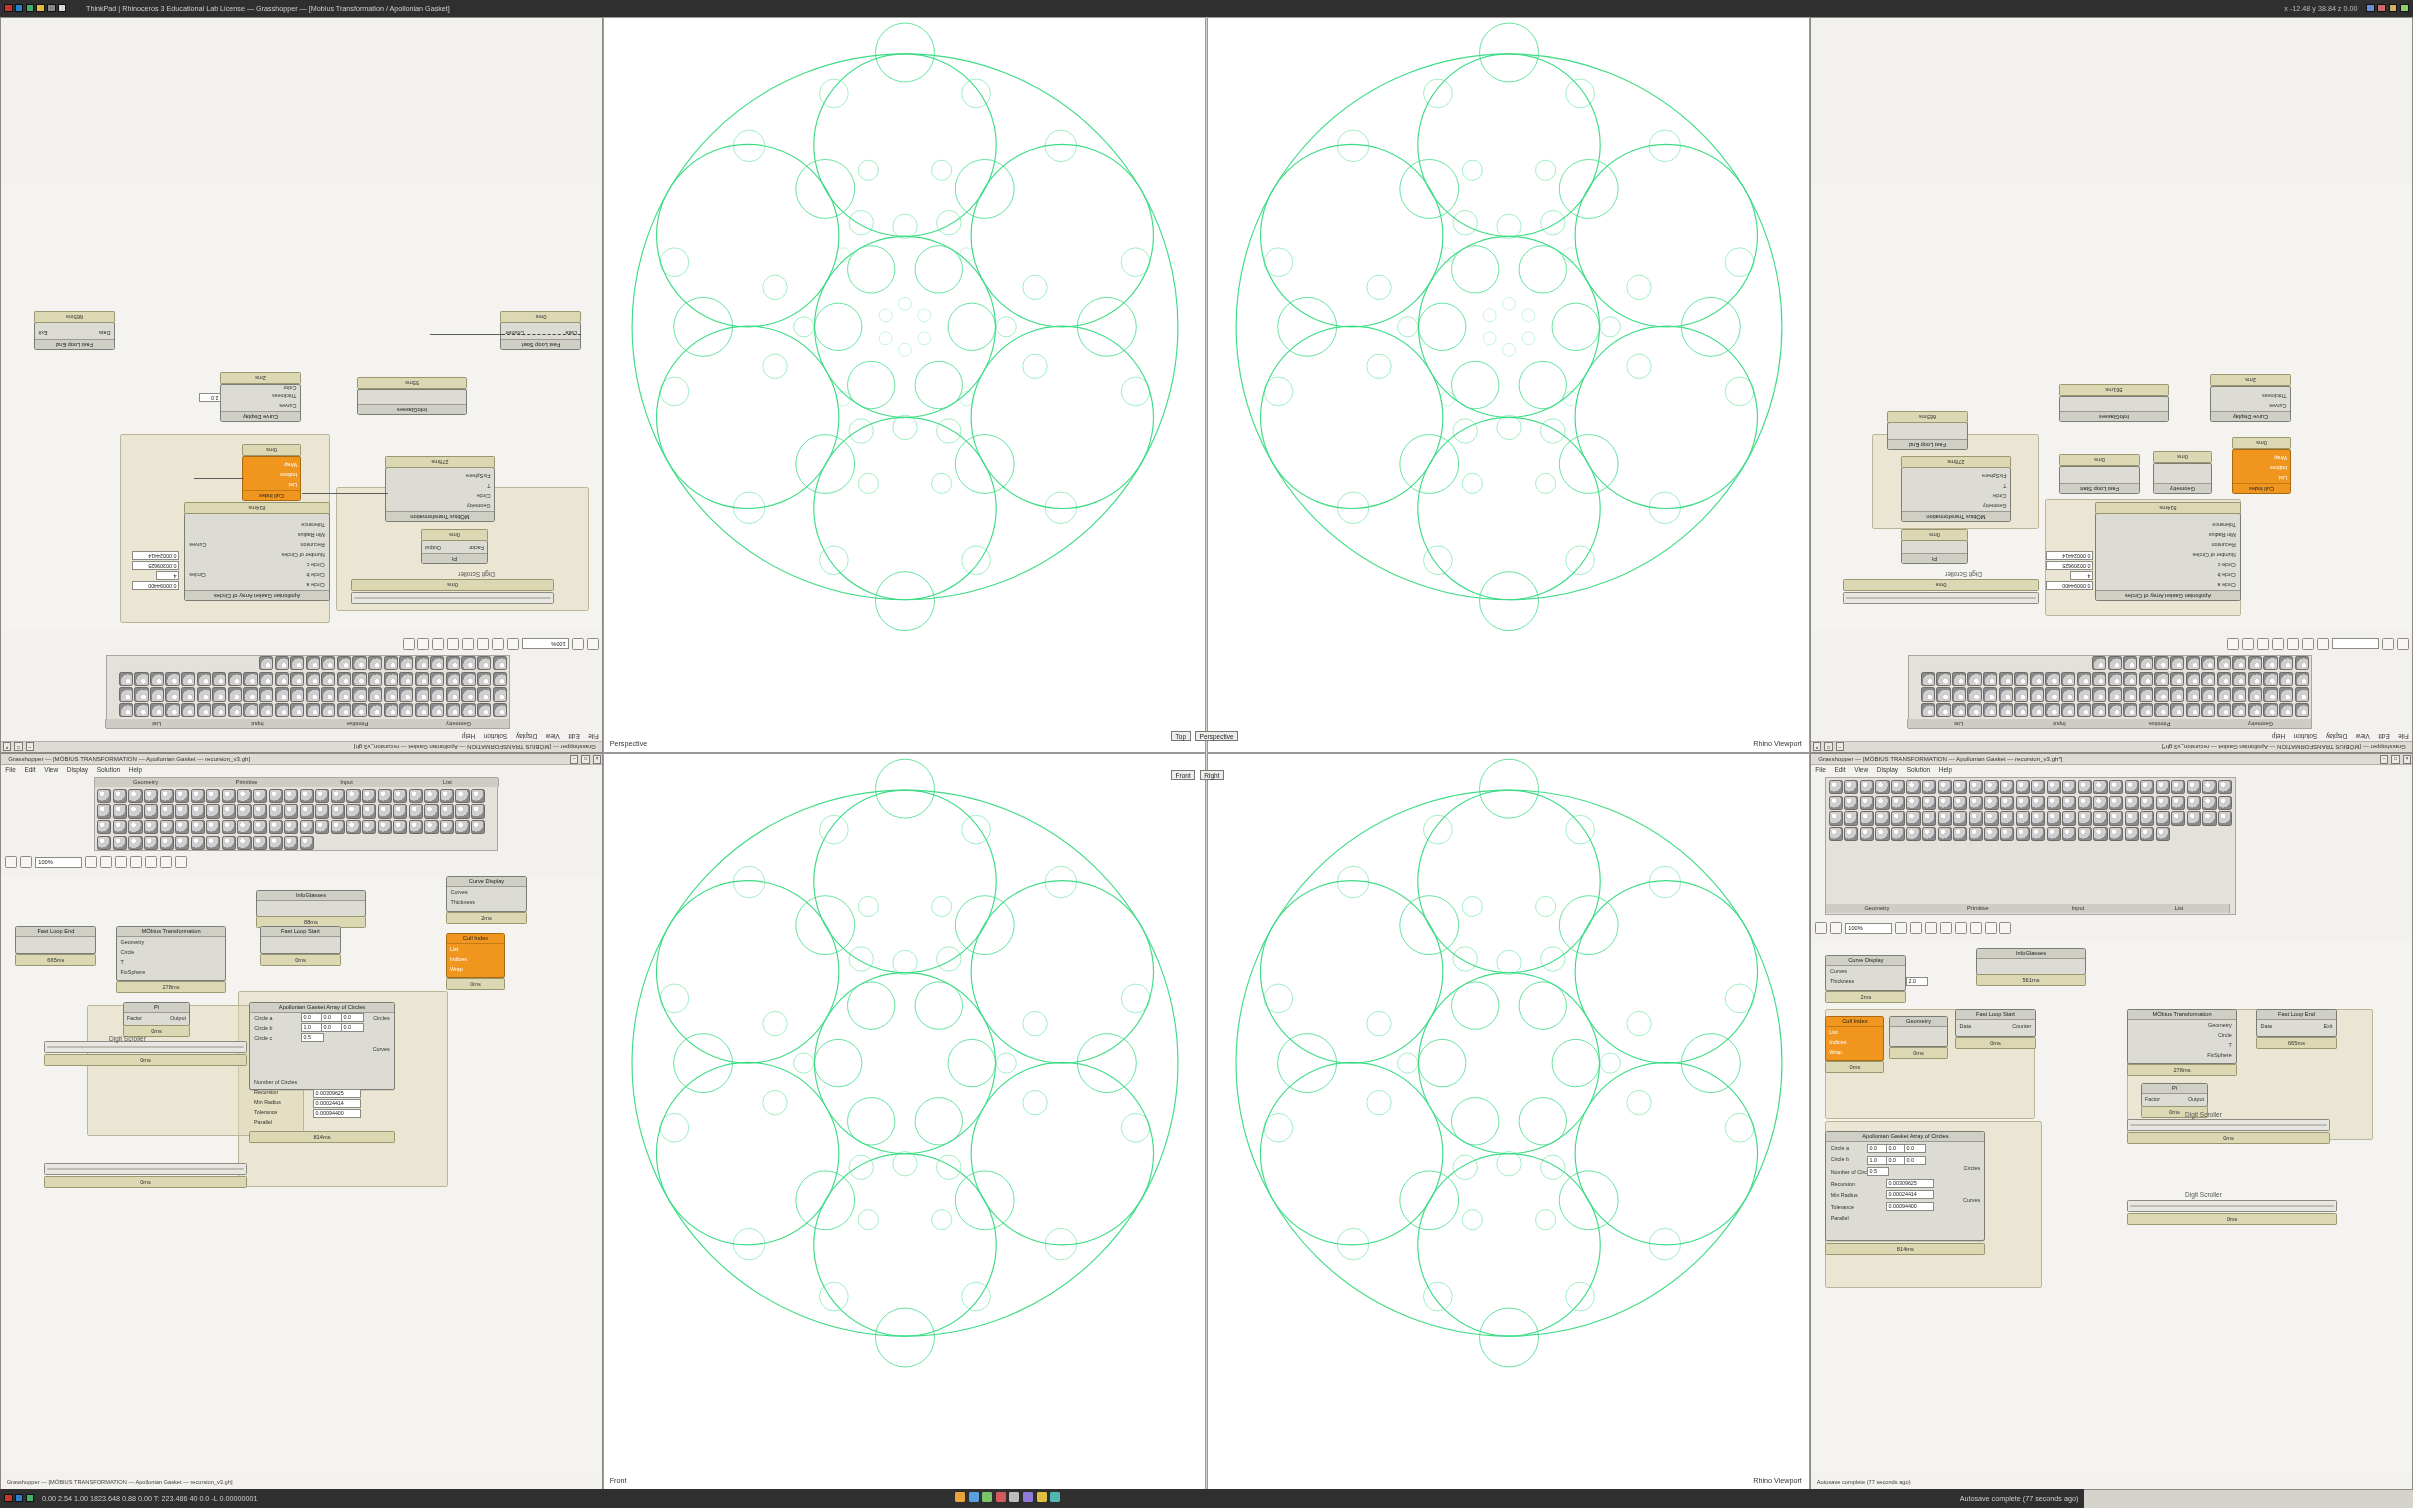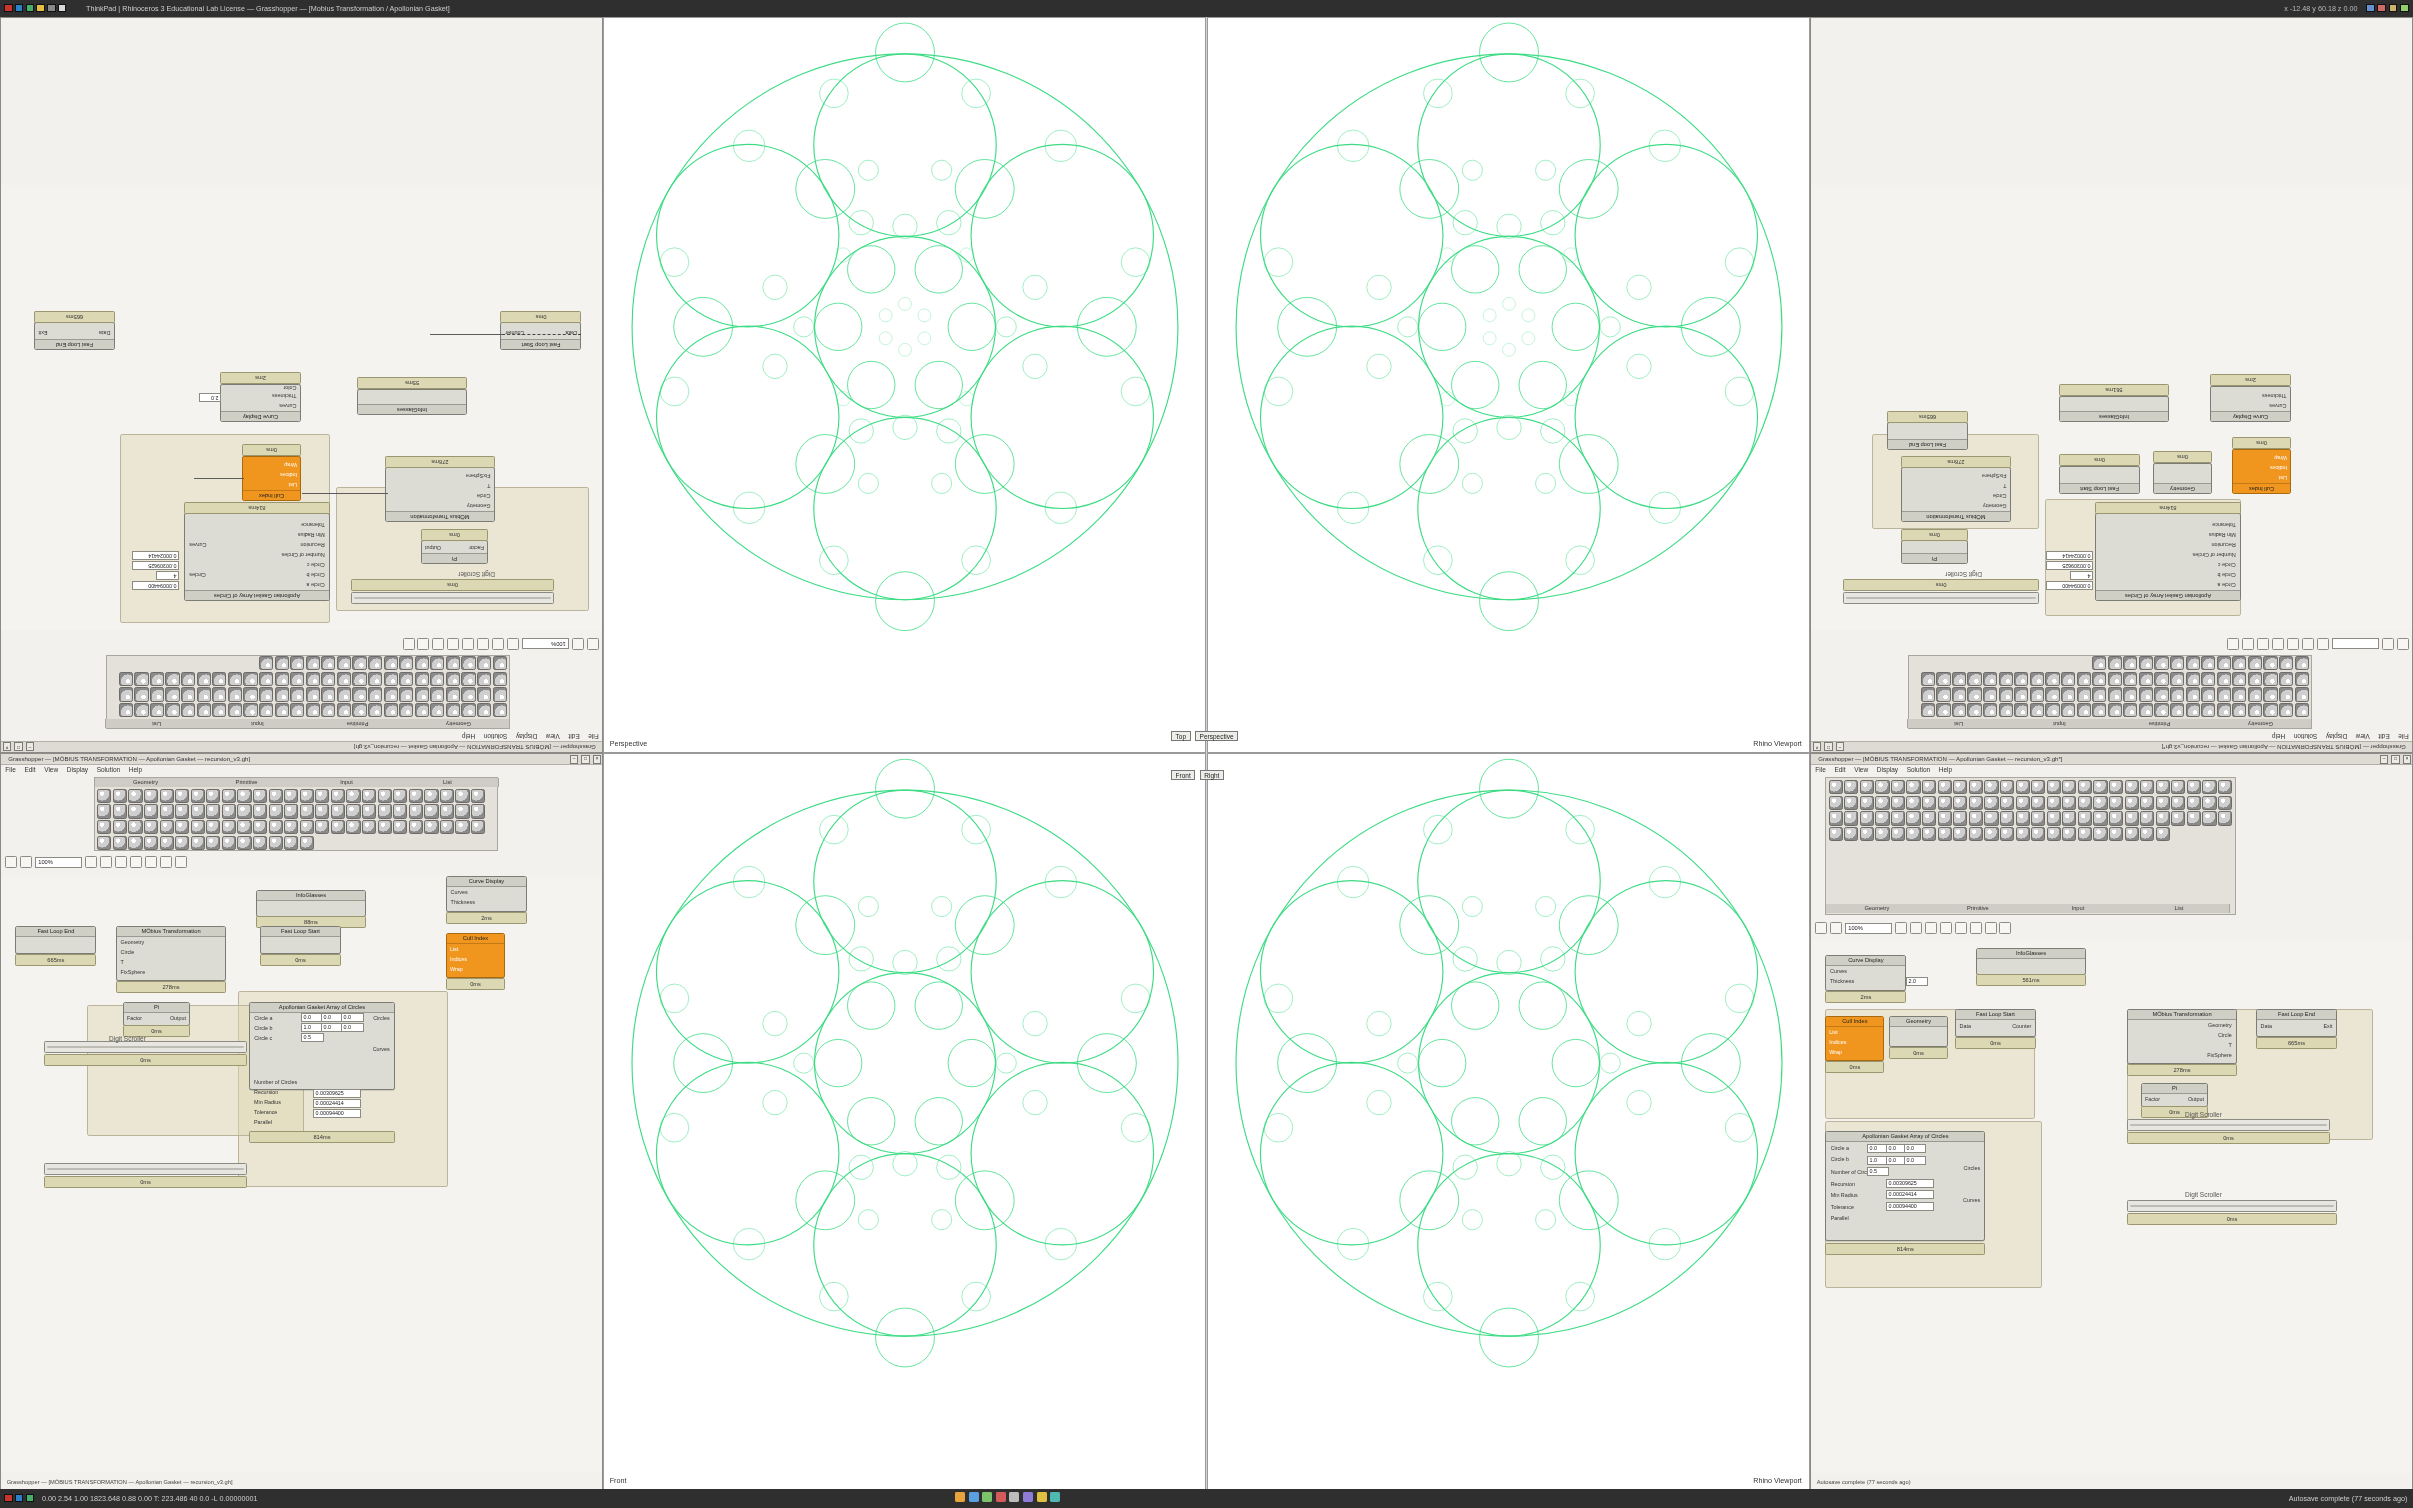--- a/index.html
+++ b/index.html
@@ -5,21 +5,21 @@
   html,body{margin:0;padding:0;background:#3a3a3a;}
   body{width:2413px;height:1508px;font-family:"Liberation Sans",sans-serif;font-size:8px;color:#222;overflow:hidden;}
   .app{position:absolute;inset:0;background:#d6d2cc;}
 
   
   .topbar{position:absolute;left:0;top:0;width:2413px;height:17px;background:#2f2f2f;color:#ddd;font-size:8px;}
   .topbar .tb-left{position:absolute;left:4.3px;top:3.6px;display:flex;gap:2.2px;align-items:center;}
   .topbar .tb-title{position:absolute;left:86px;top:4.3px;color:#cfcfcf;font-size:7.2px;white-space:nowrap;}
   .topbar .tb-right{position:absolute;right:4.3px;top:3.6px;display:flex;gap:2.9px;align-items:center;}
   .swatch{width:6.5px;height:6.5px;border:0.7px solid #111;display:inline-block;}
-  .taskbar{position:absolute;left:0;bottom:0;width:2413px;height:18.7px;background:#2f2f2f;color:#ddd;}
+  .taskbar{position:absolute;left:0;bottom:0;width:2084px;height:18.7px;background:#2f2f2f;color:#ddd;}
   .taskbar .tk-left{position:absolute;left:4.3px;top:4.3px;display:flex;gap:2.2px;align-items:center;font-size:7.2px;}
   .taskbar .tk-center{position:absolute;left:955px;top:2.9px;display:flex;gap:3.6px;align-items:center;}
   .taskbar .tk-right{position:absolute;right:5.7px;top:5px;font-size:7.2px;color:#cfcfcf;}
   .ticon{width:10px;height:10px;border-radius:1.4px;display:inline-block;}
 
   
   .quad{position:absolute;background:#f2f1ee;overflow:hidden;border:0.7px solid #8c8a86;box-sizing:border-box;}
   .q-tl{left:0;top:17px;width:603px;height:736px;}
   .q-tr{left:1810px;top:17px;width:603px;height:736px;}
   .q-bl{left:0;top:753px;width:603px;height:737px;}
@@ -70,21 +70,21 @@
     <div class="tb-left">
       <span class="swatch" style="background:#c9362f"></span>
       <span class="swatch" style="background:#2f7fc9"></span>
       <span class="swatch" style="background:#45b06a"></span>
       <span class="swatch" style="background:#e0c040"></span>
       <span class="swatch" style="background:#888"></span>
       <span class="swatch" style="background:#d8d8d8"></span>
     </div>
     <div class="tb-title">ThinkPad | Rhinoceros 3 Educational Lab License — Grasshopper — [Mobius Transformation / Apollonian Gasket]</div>
     <div class="tb-right">
-      <span style="font-size:7.2px;color:#bbb;margin-right:5.7px">x  -12.48   y  60.18   z  0.00</span>
+      <span style="font-size:7.2px;color:#bbb;margin-right:5.7px">x  -12.48   y  38.84   z  0.00</span>
       <span class="swatch" style="background:#6a8fd0"></span>
       <span class="swatch" style="background:#d06a6a"></span>
       <span class="swatch" style="background:#d0b36a"></span>
       <span class="swatch" style="background:#8fd06a"></span>
     </div>
   </div>
 
   <div class="vp vp-a">
     <svg class="fractal" width="602" height="734" viewBox="0 0 838 1022">
       <g fill="none" stroke="#3ddc84" stroke-width="1.6">

